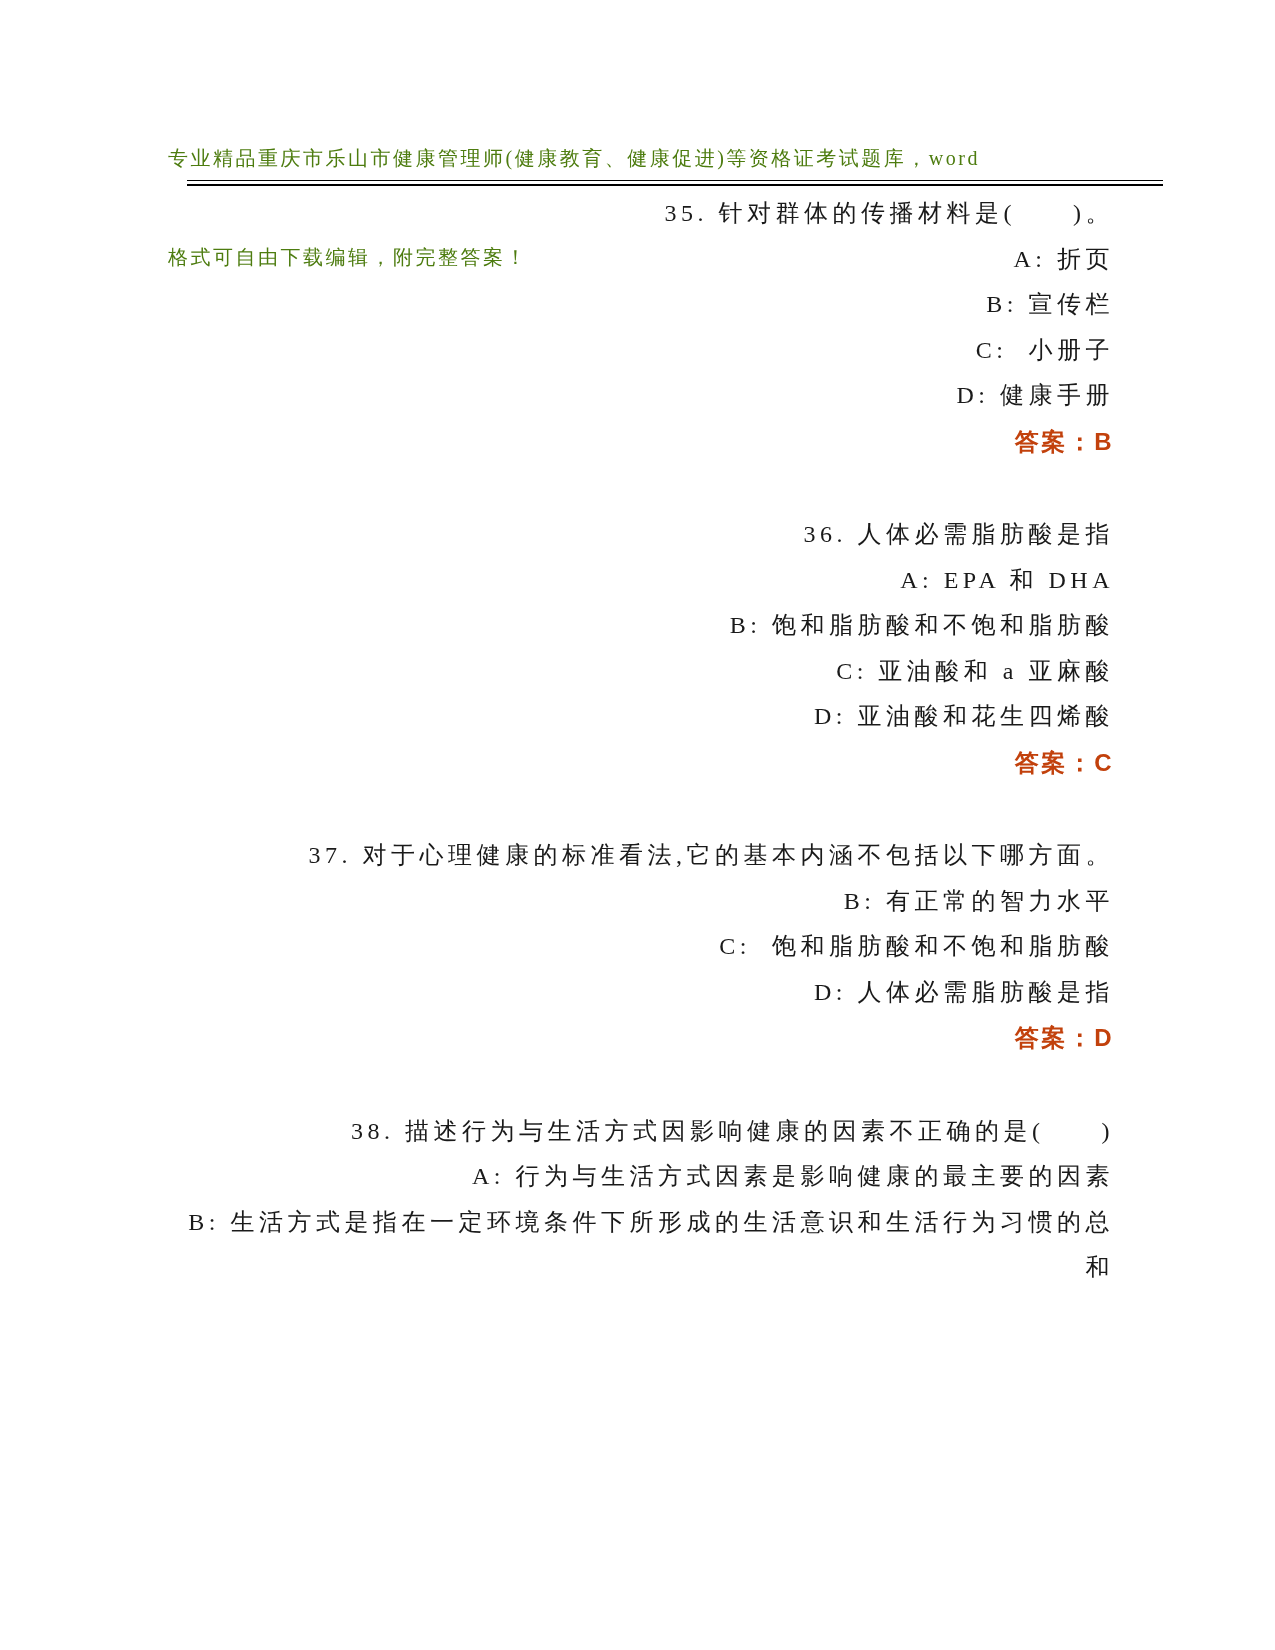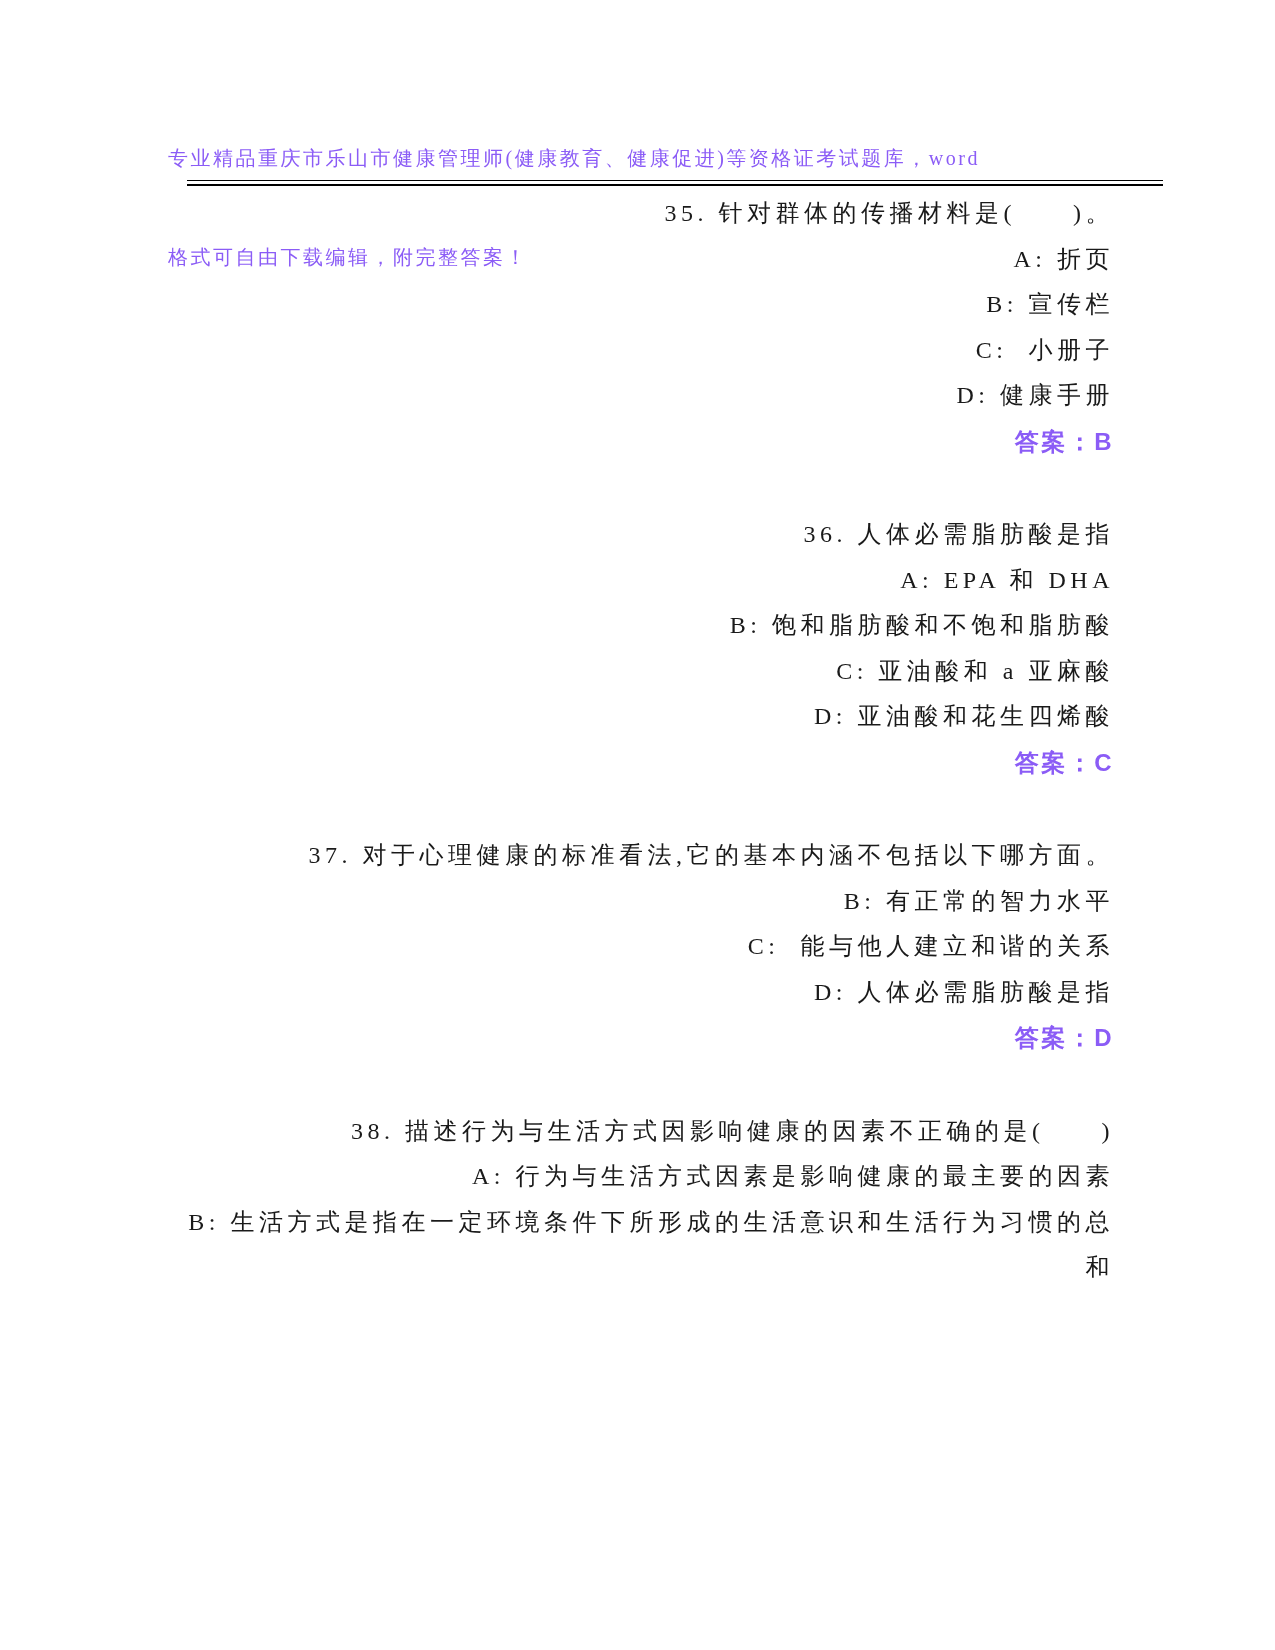--- a/index.html
+++ b/index.html
@@ -16,21 +16,21 @@
     font-family: "Liberation Serif", serif;
   }
   .doc-header {
     position: absolute;
     left: 168px;
     top: 76px;
     width: 950px;
     font-size: 20px;
     line-height: 33px;
     letter-spacing: 2.5px;
-    color: #8b5cf6;
+    color: #4d7c0f;
     white-space: pre-wrap;
   }
   .header-divider {
     position: absolute;
     left: 187px;
     top: 180px;
     width: 976px;
     height: 6px;
     box-sizing: border-box;
     border-top: 1px solid #000000;
@@ -50,21 +50,21 @@
     margin: 0 0 48px 0;
     text-align: right;
   }
   .q-title, .q-option {
     white-space: pre-wrap;
   }
   .q-answer {
     font-family: "Liberation Sans", sans-serif;
     font-weight: 600;
     letter-spacing: 2.5px;
-    color: #8b5cf6;
+    color: #c2410c;
     white-space: pre-wrap;
   }
 </style>
 </head>
 <body>
 
 <div class="page">
 
   <div class="doc-header">
     <div>专业精品重庆市乐山市健康管理师(健康教育、健康促进)等资格证考试题库，word</div>
@@ -89,21 +89,21 @@
       <div class="q-option">A: EPA 和 DHA</div>
       <div class="q-option">B: 饱和脂肪酸和不饱和脂肪酸</div>
       <div class="q-option">C: 亚油酸和 a 亚麻酸</div>
       <div class="q-option">D: 亚油酸和花生四烯酸</div>
       <div class="q-answer">答案：C</div>
     </div>
 
     <div class="question">
       <div class="q-title">37. 对于心理健康的标准看法,它的基本内涵不包括以下哪方面。</div>
       <div class="q-option">B: 有正常的智力水平</div>
-      <div class="q-option">C:  能与他人建立和谐的关系</div>
+      <div class="q-option">C:  饱和脂肪酸和不饱和脂肪酸</div>
       <div class="q-option">D: 人体必需脂肪酸是指</div>
       <div class="q-answer">答案：D</div>
     </div>
 
     <div class="question">
       <div class="q-title">38. 描述行为与生活方式因影响健康的因素不正确的是(　　)</div>
       <div class="q-option">A: 行为与生活方式因素是影响健康的最主要的因素</div>
       <div class="q-option">B: 生活方式是指在一定环境条件下所形成的生活意识和生活行为习惯的总和</div>
     </div>
 

